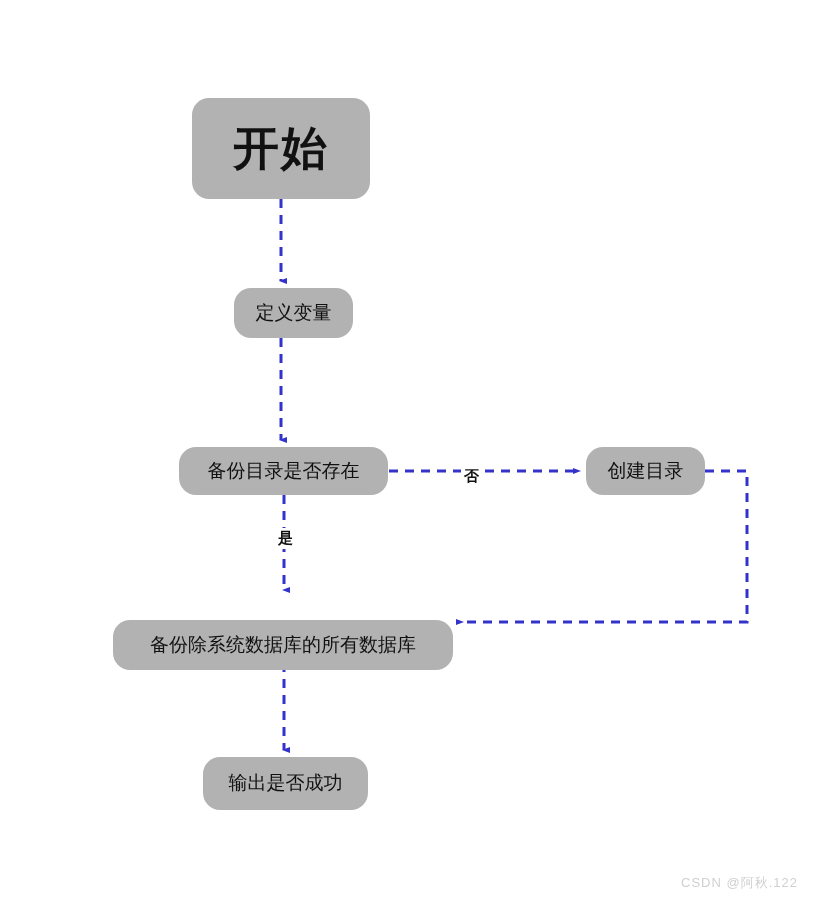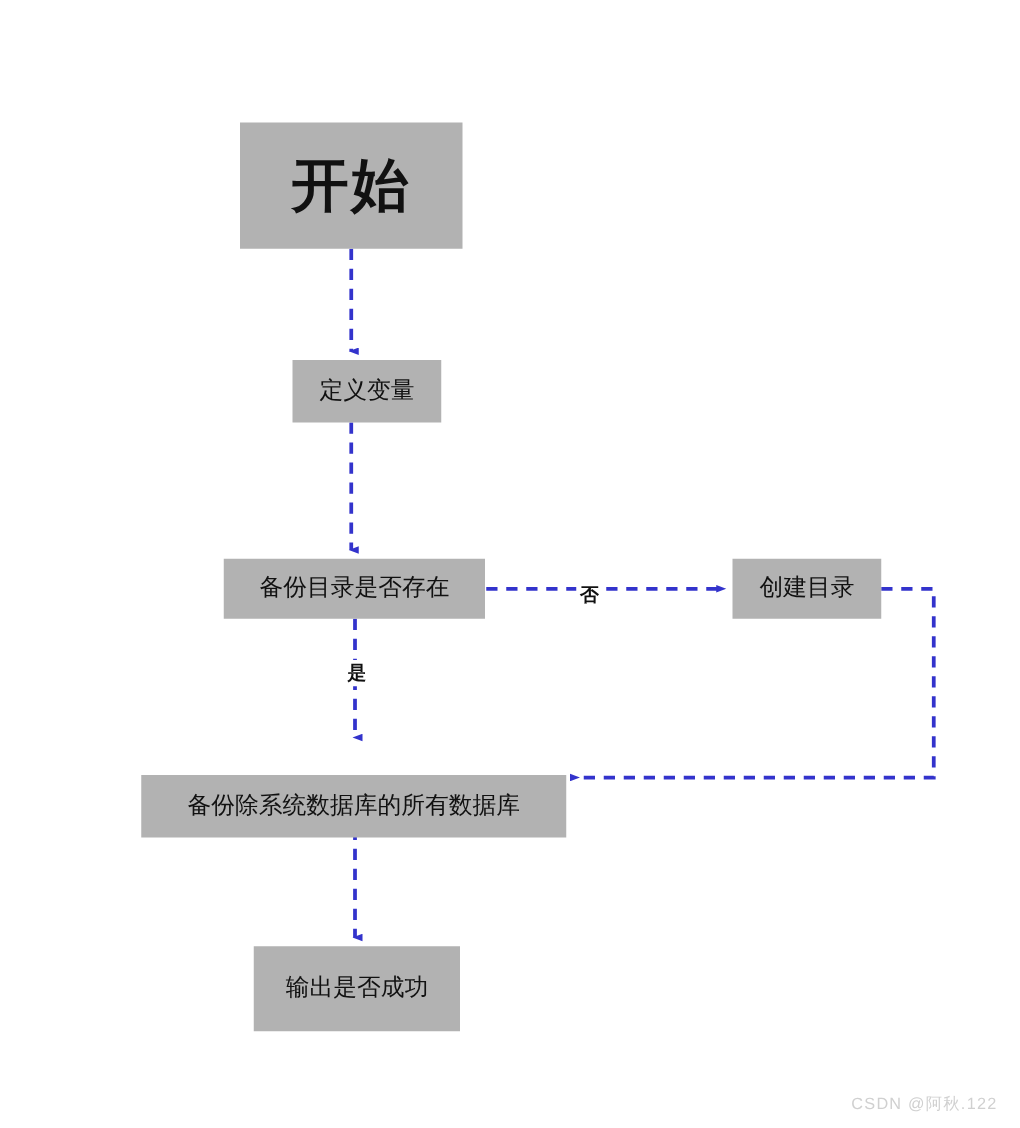--- a/index.html
+++ b/index.html
@@ -25,21 +25,21 @@
     position: absolute;
     left: 0;
     top: 0;
     width: 816px;
     height: 902px;
     pointer-events: none;
   }
   .node {
     position: absolute;
     background: #b2b2b2;
-    border-radius: 0;
+    border-radius: 17px;
     display: flex;
     align-items: center;
     justify-content: center;
     color: #111111;
     box-sizing: border-box;
     text-align: center;
     line-height: 1.1;
   }
   .node-label {
     display: block;
@@ -82,21 +82,21 @@
     top: 597px;
     width: 340px;
     height: 50px;
     margin-top: 23px;
   }
   #node-backup .node-label { font-size: 19px; }
   #node-output {
     left: 203px;
     top: 757px;
     width: 165px;
-    height: 68px;
+    height: 53px;
   }
   #node-output .node-label { font-size: 19px; }
 
   .edge-label {
     position: absolute;
     font-size: 15px;
     font-weight: bold;
     color: #111111;
     background: #ffffff;
     padding: 1px 3px;

